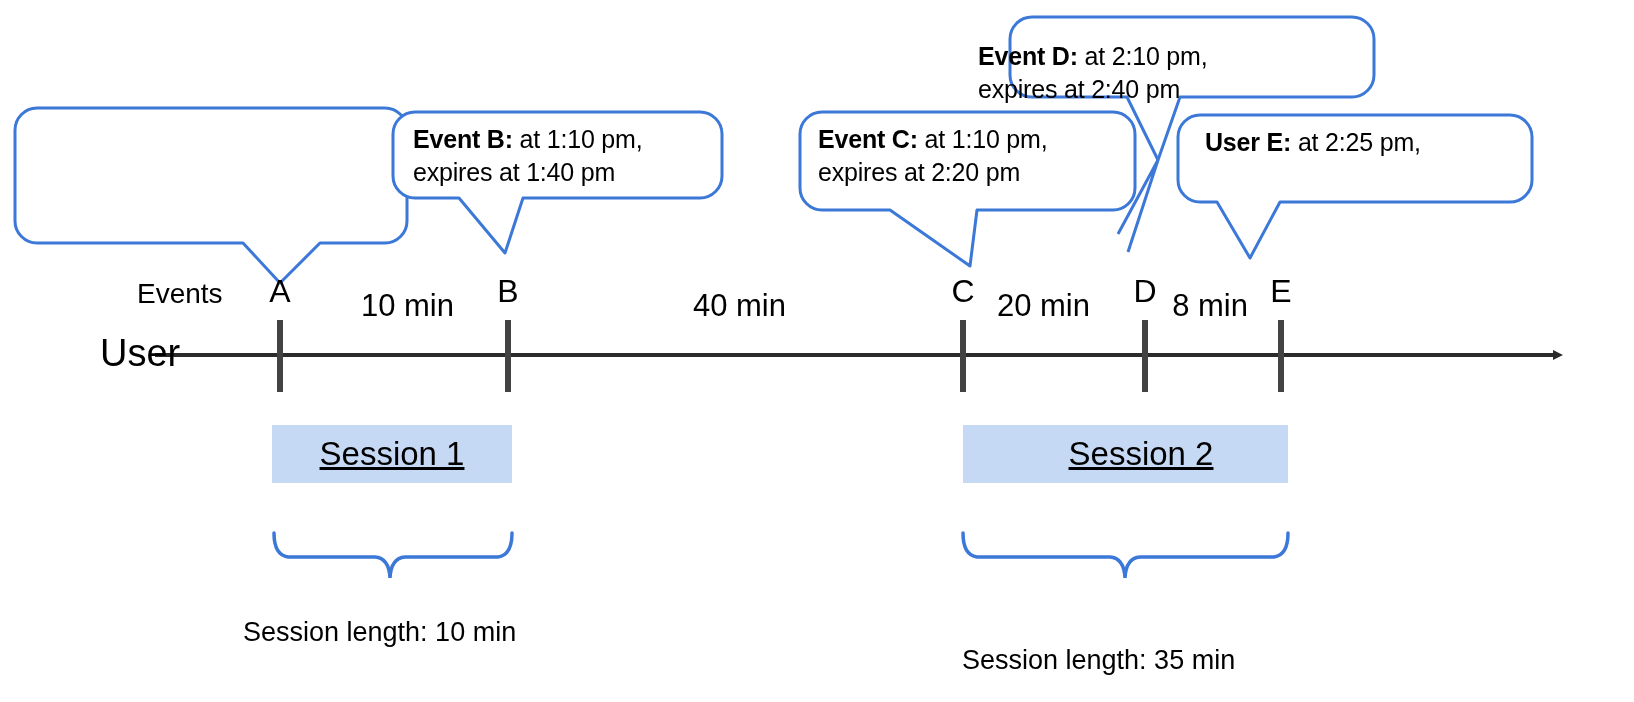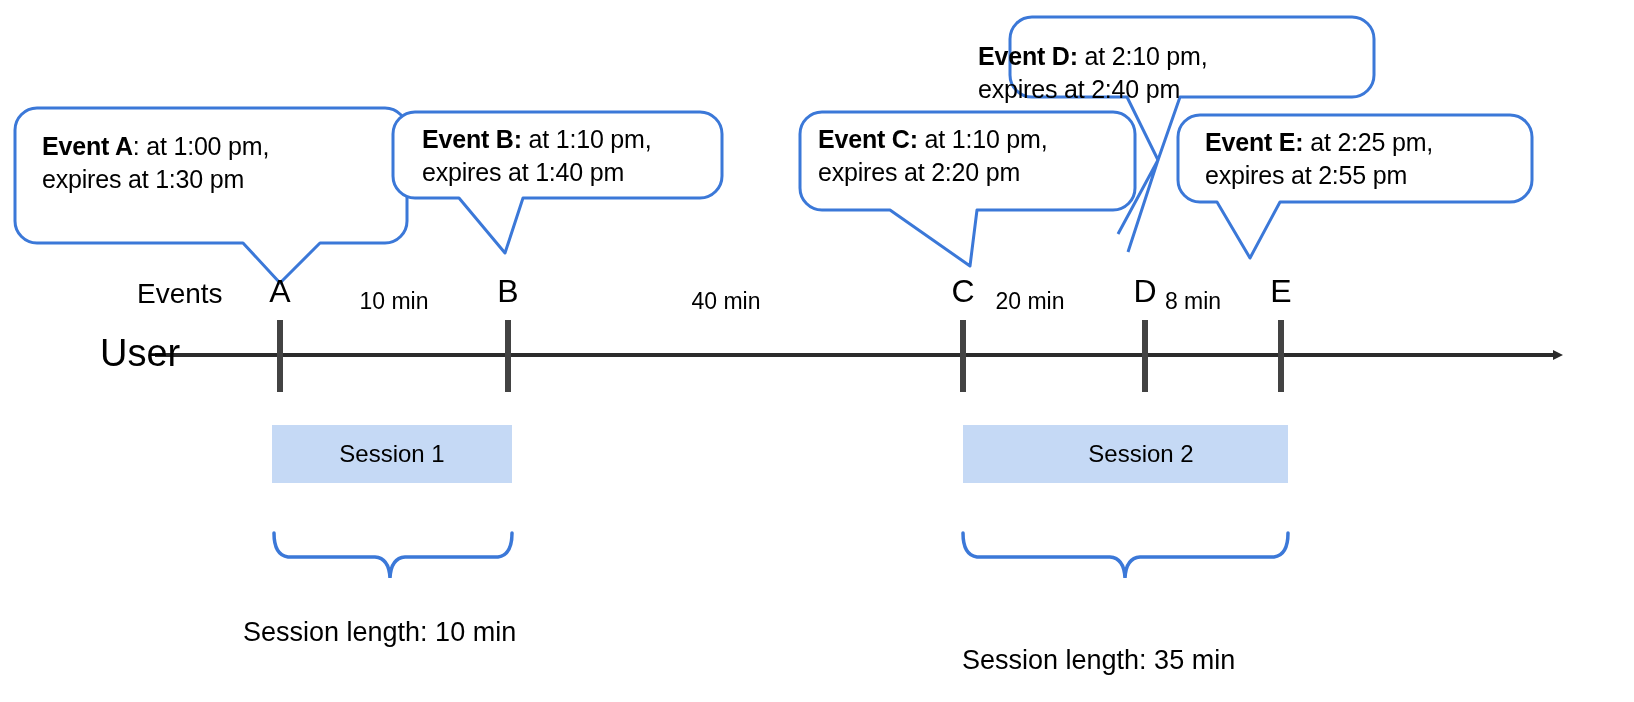--- a/index.html
+++ b/index.html
@@ -48,32 +48,33 @@
   }
   .ev-letter {
     position: absolute;
     font-size: 32px;
     color: #000000;
     white-space: nowrap;
     text-align: center;
   }
   .gap-label {
     position: absolute;
-    font-size: 23px;
+    font-size: 31px;
     color: #000000;
     white-space: nowrap;
-    text-align: center;
+    text-align: right;
   }
   .session-box {
     position: absolute;
     display: flex;
     align-items: center;
     justify-content: center;
-    font-size: 24px;
+    font-size: 33px;
     color: #000000;
+    text-decoration: underline;
   }
   .session-len {
     position: absolute;
     font-size: 27px;
     color: #000000;
     white-space: nowrap;
     text-align: left;
   }
 </style>
 </head>
@@ -133,29 +134,28 @@
 
     <g>
       <path d="M274,533 Q274,555 288,557 H375 Q389,558 390,578 Q391,558 405,557 H498 Q512,555 512,533" fill="none" stroke="#3b78d8" stroke-width="3.5" stroke-linecap="round"></path>
     </g>
 
     <g>
       <path d="M963,533 Q963,555 977,557 H1110 Q1124,558 1125,578 Q1126,558 1140,557 H1274 Q1288,555 1288,533" fill="none" stroke="#3b78d8" stroke-width="3.5" stroke-linecap="round"></path>
     </g>
   </svg>
 
-  <div class="callout-text" style="left:42px; top:130px;"><span><b>Event A</b><span>: at 1:00 pm,</span></span><br><span>expires at 1:30 pm</span></div>
 
-  <div class="callout-text" style="left:422px; top:123px;"><span><b>Event B:</b><span> at 1:10 pm,</span></span><br><span>expires at 1:40 pm</span></div>
+  <div class="callout-text" style="left:413px; top:123px;"><span><b>Event B:</b><span> at 1:10 pm,</span></span><br><span>expires at 1:40 pm</span></div>
 
   <div class="callout-text" style="left:818px; top:123px;"><span><b>Event C:</b><span> at 1:10 pm,</span></span><br><span>expires at 2:20 pm</span></div>
 
   <div class="callout-text" style="left:978px; top:28px;margin-top:12px;"><span><b>Event D:</b><span> at 2:10 pm,</span></span><br><span>expires at 2:40 pm</span></div>
 
-  <div class="callout-text" style="left:1205px; top:126px;"><span><b>Event E:</b><span> at 2:25 pm,</span></span><br><span>expires at 2:55 pm</span></div>
+  <div class="callout-text" style="left:1205px; top:126px;"><span><b>User E:</b><span> at 2:25 pm,</span></span><br></div>
 
   <div class="tl-label" style="left:137px; top:278px;">Events</div>
   <div class="tl-label big" style="left:60px; top:332px;margin-left:40px;">User</div>
 
   <div class="ev-letter" style="left:260px; top:273px; width:40px;">A</div>
   <div class="ev-letter" style="left:488px; top:273px; width:40px;">B</div>
   <div class="ev-letter" style="left:943px; top:273px; width:40px;">C</div>
   <div class="ev-letter" style="left:1125px; top:273px; width:40px;">D</div>
   <div class="ev-letter" style="left:1261px; top:273px; width:40px;">E</div>
 

